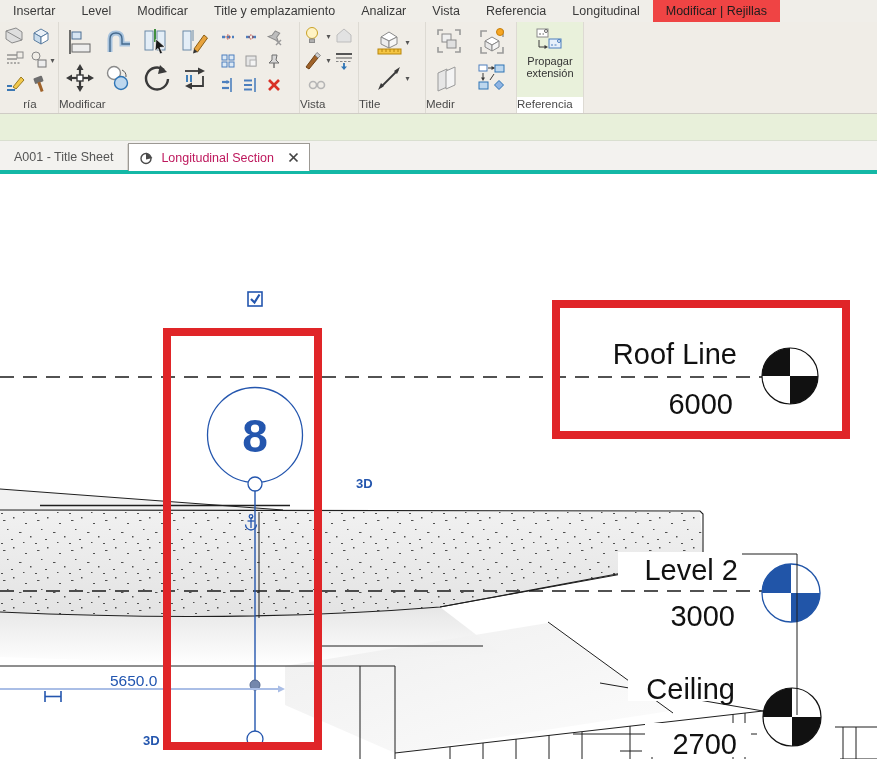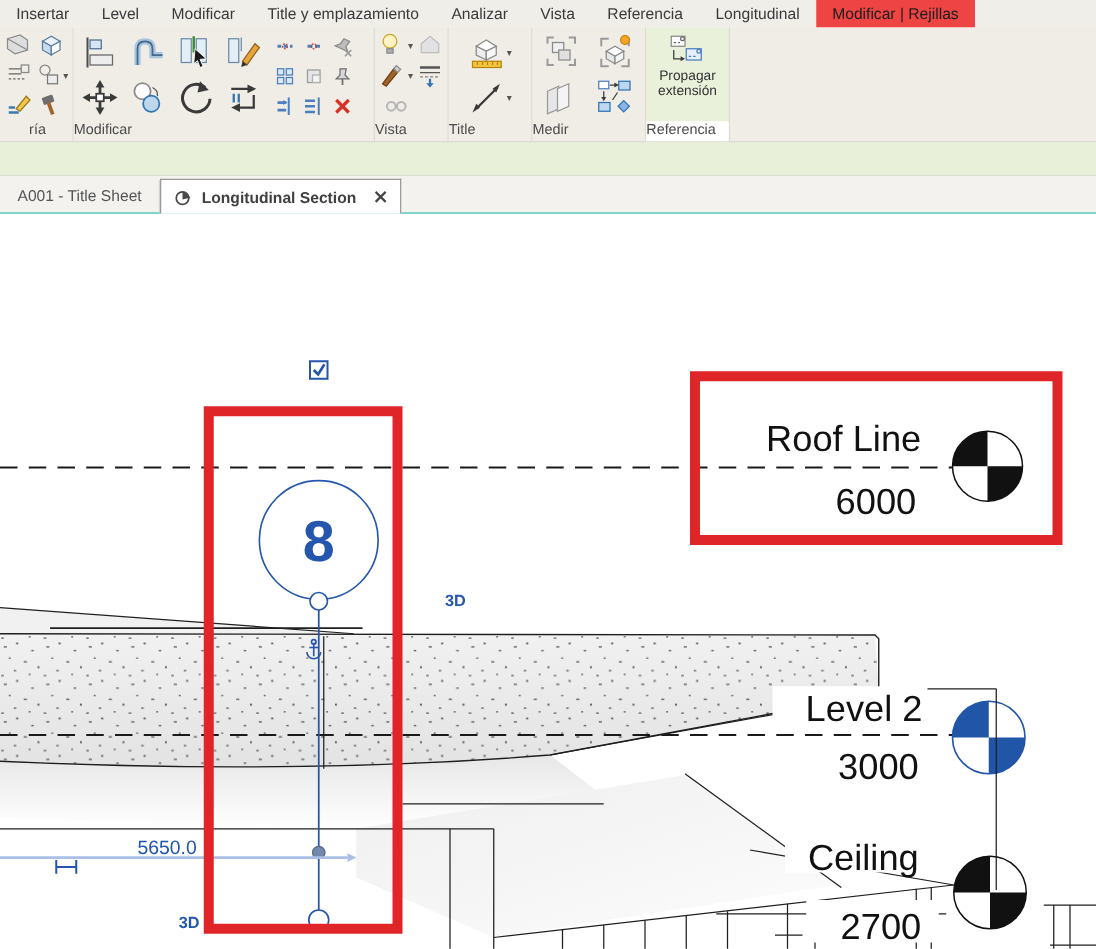--- a/index.html
+++ b/index.html
@@ -30,25 +30,25 @@
   .creargrid{display:grid;grid-template-columns:42px 44px;grid-auto-rows:36px;align-items:center;justify-items:center}
   .refbtn{display:flex;flex-direction:column;align-items:center;width:64px;padding-top:2px;cursor:default}
   .refbtn .lbl{font-size:11px;color:#333;text-align:center;line-height:12px;margin-top:3px;width:60px}
   .filler{flex:1;background:#F0EDE7}
 
   
   .optionbar{height:26px;background:#E8F0DA;border-bottom:1px solid #D9DFD0}
 
   
   .viewtabs{height:29px;background:#F3F2EF;display:flex;align-items:flex-end;
-            border-bottom:1px solid #14b8a6;font-size:12.5px}
+            border-bottom:4px solid #14b8a6;font-size:12.5px}
   .vtab{height:26px;display:flex;align-items:center;padding:0 14px;color:#555;
         border-right:1px solid #D8D5D0;cursor:default}
   .vtab.active{background:#fff;border:1px solid #9C9994;border-bottom:none;height:27px;
-               margin-bottom:-1px;font-weight:bold;color:#404040;padding:0 10px;gap:6px}
+               margin-bottom:-1px;font-weight:normal;color:#be185d;padding:0 10px;gap:6px}
   .vtab .x{margin-left:8px;display:flex}
 
   
   .canvas{position:relative;width:877px;height:590px;background:#fff}
   svg text{font-family:"Liberation Sans",sans-serif}
 </style>
 </head>
 <body>
 
 <div class="tabbar">

